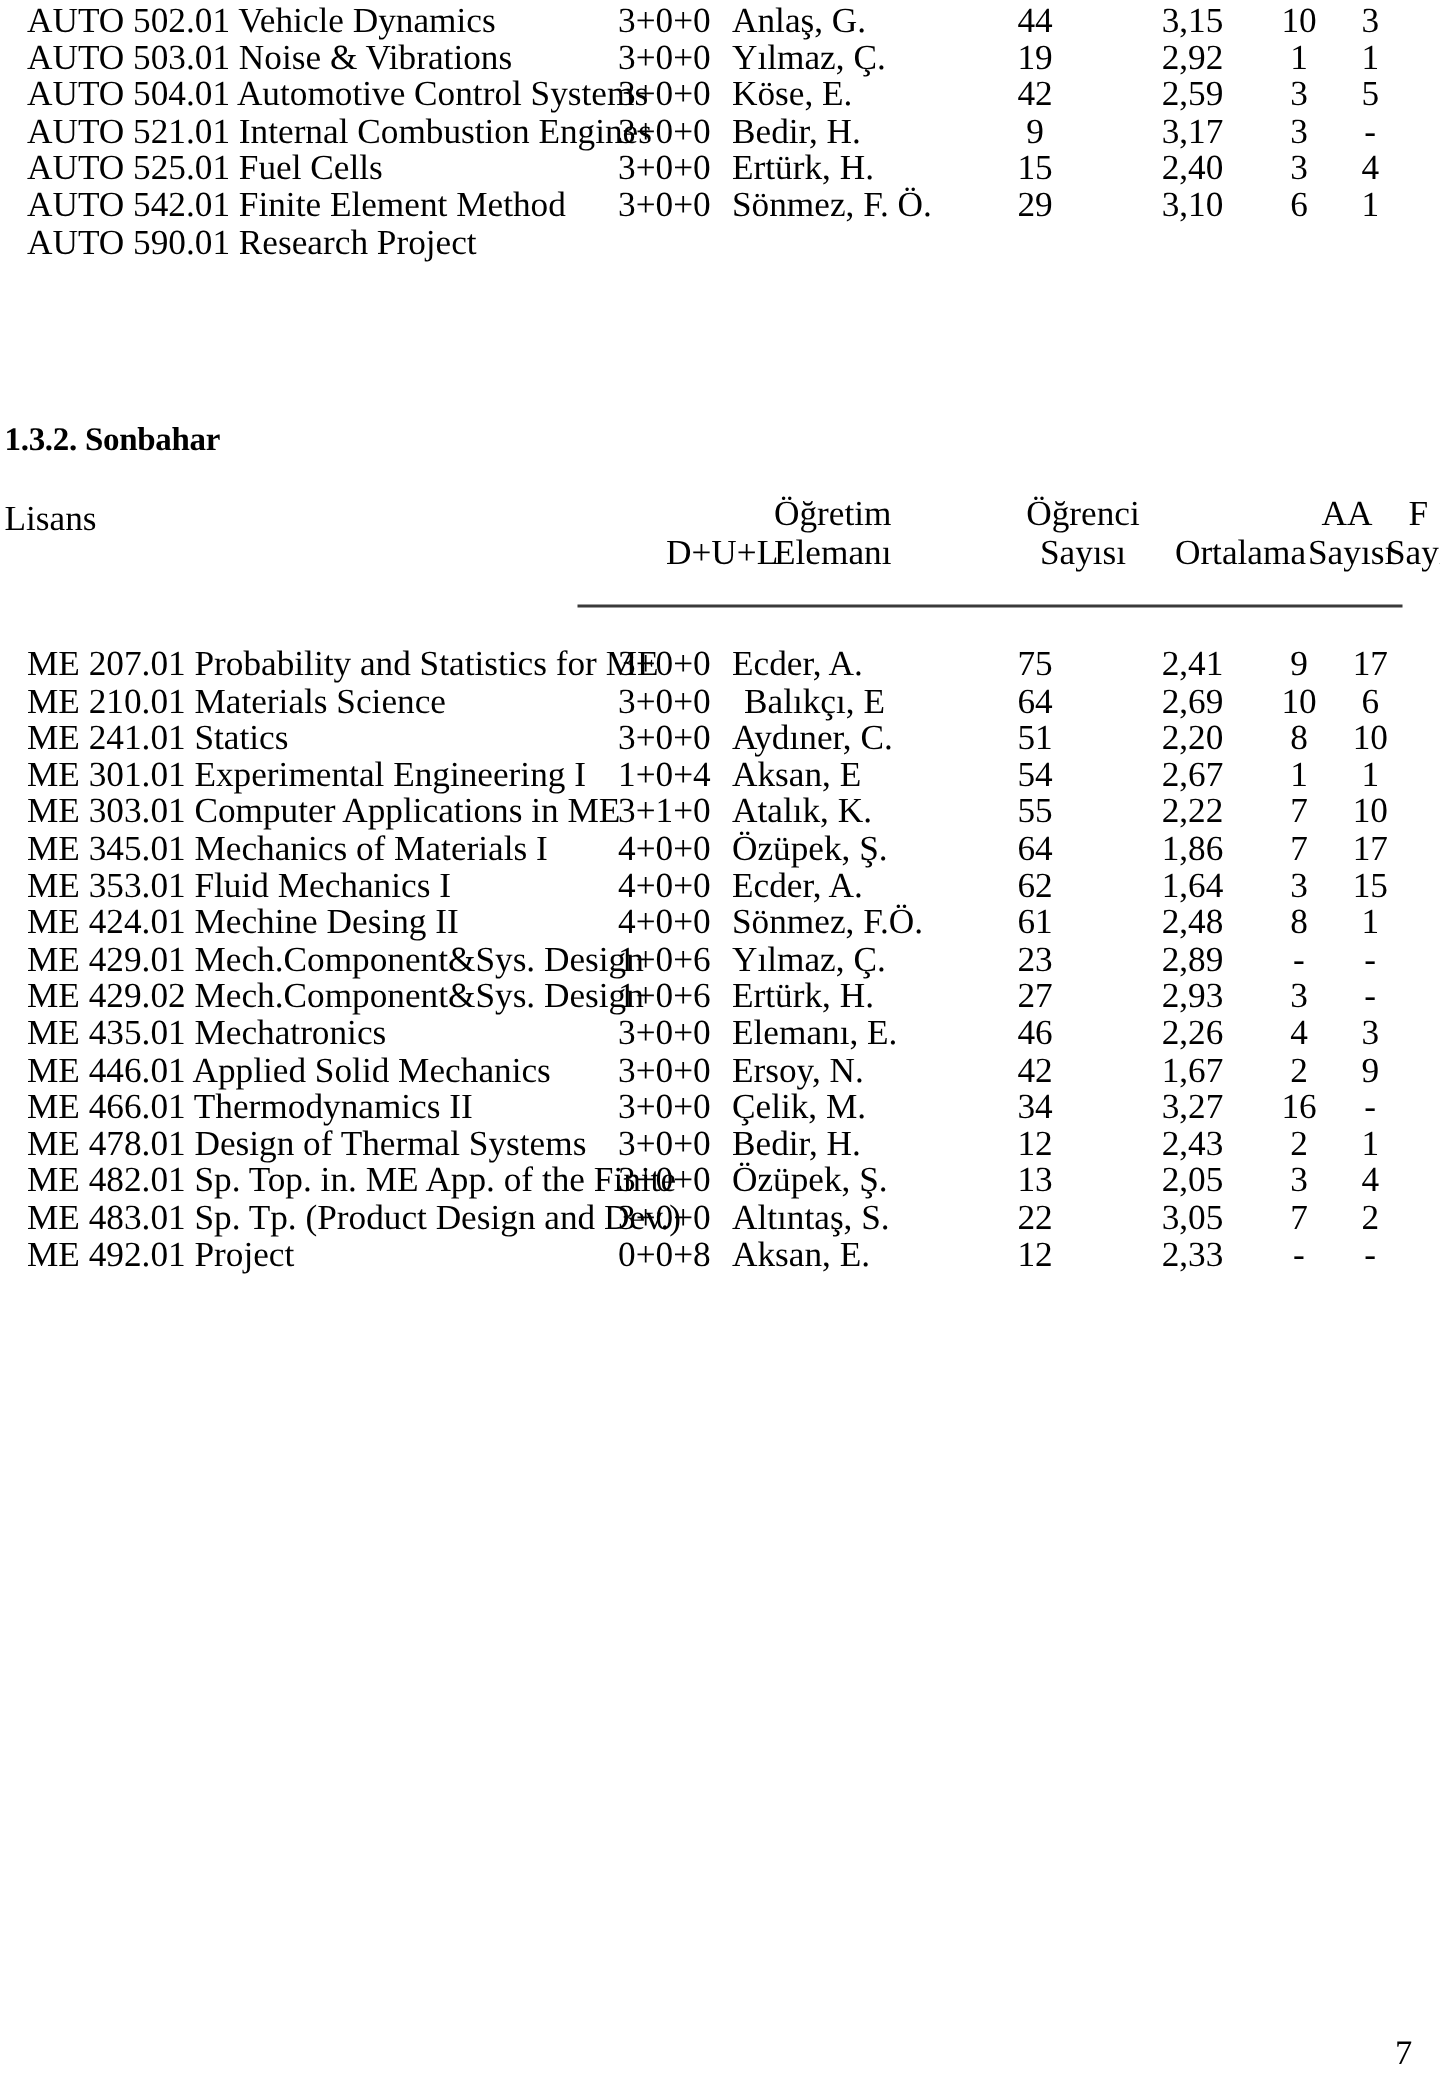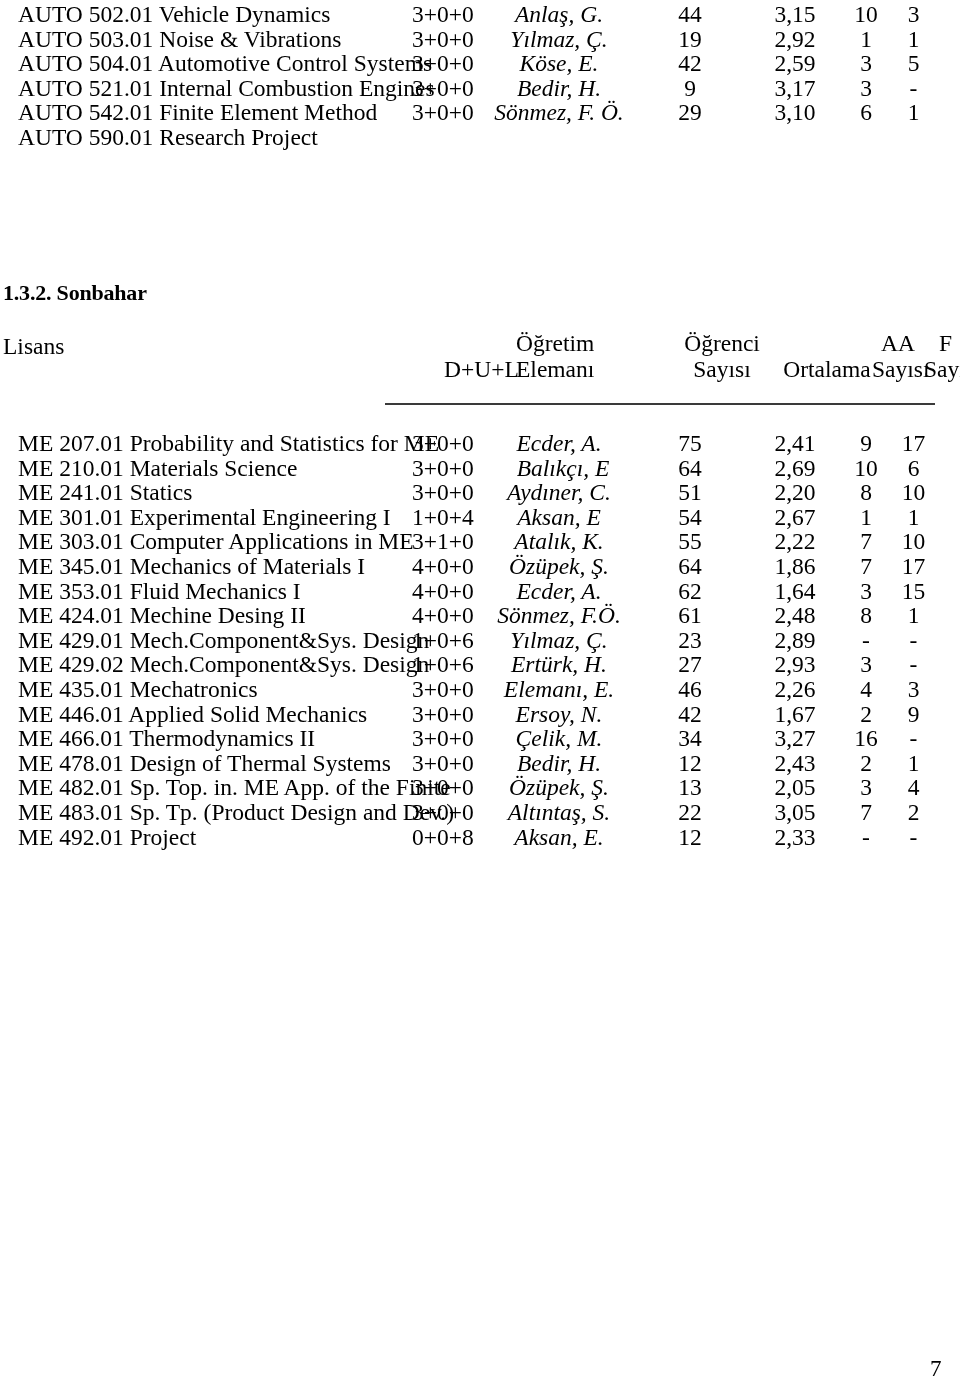--- a/index.html
+++ b/index.html
@@ -44,21 +44,21 @@
   col.c-code      { width: 412px; }
   col.c-dul       { width: 72px;  }
   col.c-instr     { width: 146px; }
   col.c-students  { width: 120px; }
   col.c-avg       { width: 90px;  }
   col.c-aa        { width: 52px;  }
   col.c-f         { width: 43px;  }
 
   td.code      { text-align: left;   padding-left: 18px; }
   td.dul       { text-align: left;   }
-  td.instr     { text-align: center;   padding-left: 4px; font-style: italic; }
+  td.instr     { text-align: left;   padding-left: 4px; }
   td.students  { text-align: center; }
   td.avg       { text-align: center; }
   td.aa        { text-align: center; }
   td.f         { text-align: center; }
 
   td.instr.indent { padding-left: 12px; }
 
   
   #table-auto-wrap {
     position: absolute;
@@ -185,20 +185,29 @@
             <td class="f">5</td>
           </tr>
           <tr>
             <td class="code">AUTO 521.01 Internal Combustion Engines</td>
             <td class="dul">3+0+0</td>
             <td class="instr">Bedir, H.</td>
             <td class="students">9</td>
             <td class="avg">3,17</td>
             <td class="aa">3</td>
             <td class="f">-</td>
+          </tr>
+          <tr>
+            <td class="code">AUTO 525.01 Fuel Cells</td>
+            <td class="dul">3+0+0</td>
+            <td class="instr">Ertürk, H.</td>
+            <td class="students">15</td>
+            <td class="avg">2,40</td>
+            <td class="aa">3</td>
+            <td class="f">4</td>
           </tr>
           <tr>
             <td class="code">AUTO 542.01 Finite Element Method</td>
             <td class="dul">3+0+0</td>
             <td class="instr">Sönmez, F. Ö.</td>
             <td class="students">29</td>
             <td class="avg">3,10</td>
             <td class="aa">6</td>
             <td class="f">1</td>
           </tr>

